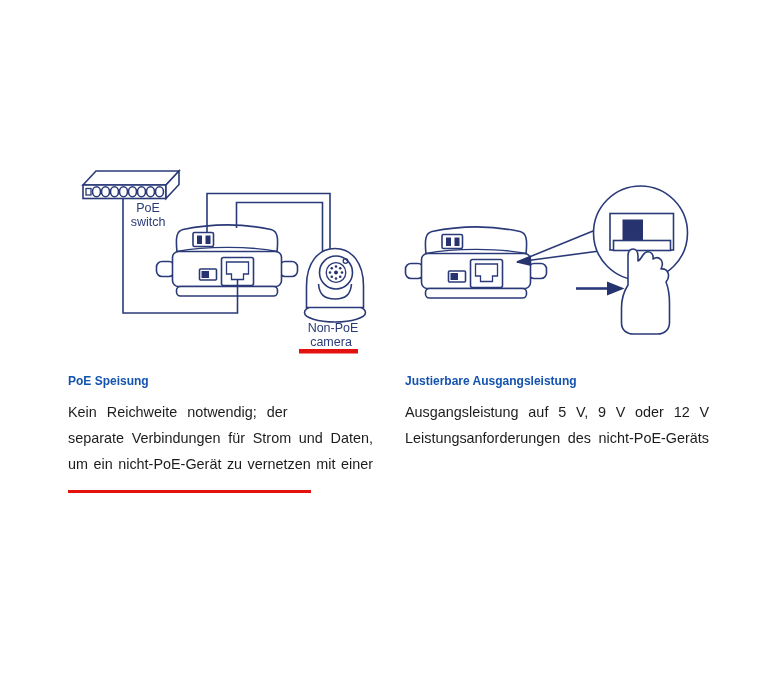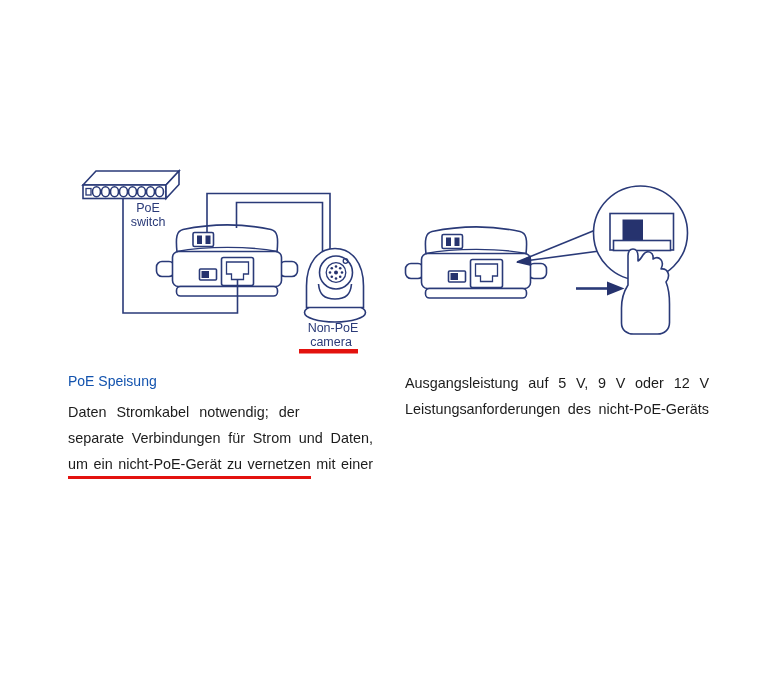--- a/index.html
+++ b/index.html
@@ -17,26 +17,26 @@
   .ln{fill:none;stroke:var(--diagram-navy);stroke-width:1.6;}
   .thin{stroke-width:1.3;}
   .fw{fill:#ffffff;stroke:var(--diagram-navy);stroke-width:1.6;}
   .fn{fill:var(--fill-navy);stroke:none;}
   .redfill{fill:var(--red-accent);stroke:none;}
   text.dlabel{fill:var(--diagram-navy);font-family:"Liberation Sans",sans-serif;
     font-size:12.5px;text-anchor:middle;}
   .col{position:absolute;color:var(--body-text);font-size:14.4px;}
   .col.left{left:68px;top:371px;width:305px;}
   .col.right{left:405px;top:371px;width:304px;}
-  .heading{font-size:14px;font-weight:normal;color:var(--heading-blue);
+  .heading{font-size:12px;font-weight:bold;color:var(--heading-blue);
     margin-bottom:9px;line-height:20px;}
   .bodyline{line-height:25.8px;height:25.8px;}
   .just{text-align:justify;text-align-last:justify;}
   .spread{word-spacing:6px;}
-  .redline{border-bottom:3px solid var(--red-accent);padding-bottom:4px;}
+  .redline{border-bottom:3px solid var(--red-accent);padding-bottom:18px;}
 </style>
 </head>
 <body>
 
 <div class="canvas">
 
   <svg class="diagram" viewBox="0 0 773 683">
     <defs>
       <g id="splitter-dev">
         <rect class="fw" x="156.5" y="261.5" width="18" height="15" rx="5.5"></rect>
@@ -148,23 +148,24 @@
            C665,261 659,255 653,259
            C654,252 647,249 643,255
            C641.5,257.5 640,260 638,261
            L638,256.5
            C638,252 636,249 633,249 Z"></path>
     </g>
   </svg>
 
   <div class="col left">
     <div class="heading">PoE Speisung</div>
-    <div class="bodyline spread">Daten Stromkabel notwendig; der</div>
+    <div class="bodyline spread">Kein Reichweite notwendig; der</div>
     <div class="bodyline just">separate Verbindungen für Strom und Daten,</div>
     <div class="bodyline just"><span class="redline">um ein nicht-PoE-Gerät zu vernetzen</span><span> mit einer</span></div>
   </div>
 
   <div class="col right">
+    <div class="heading">Justierbare Ausgangsleistung</div>
     <div class="bodyline just">Ausgangsleistung auf 5 V, 9 V oder 12 V</div>
     <div class="bodyline just">Leistungsanforderungen des nicht-PoE-Geräts</div>
   </div>
 
 </div>
 
 </body></html>

